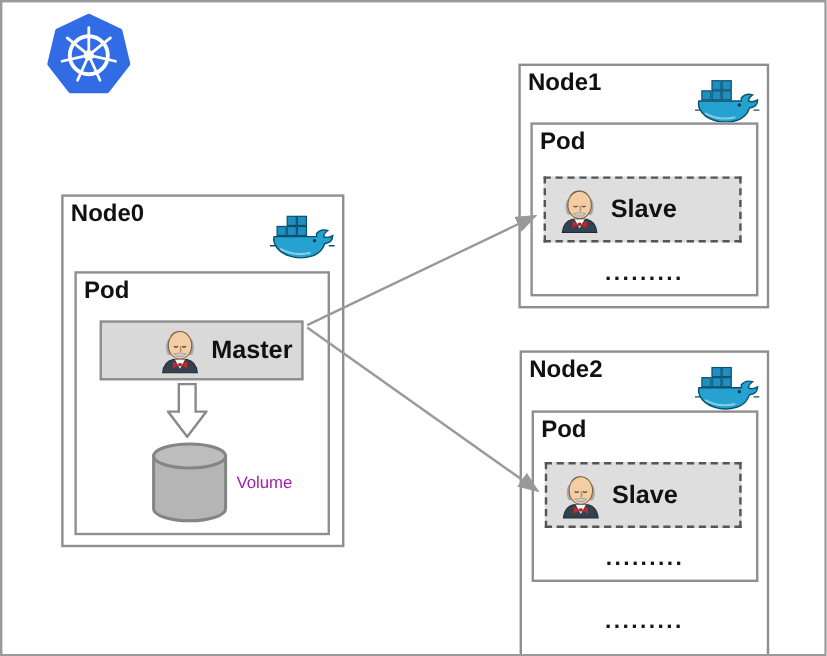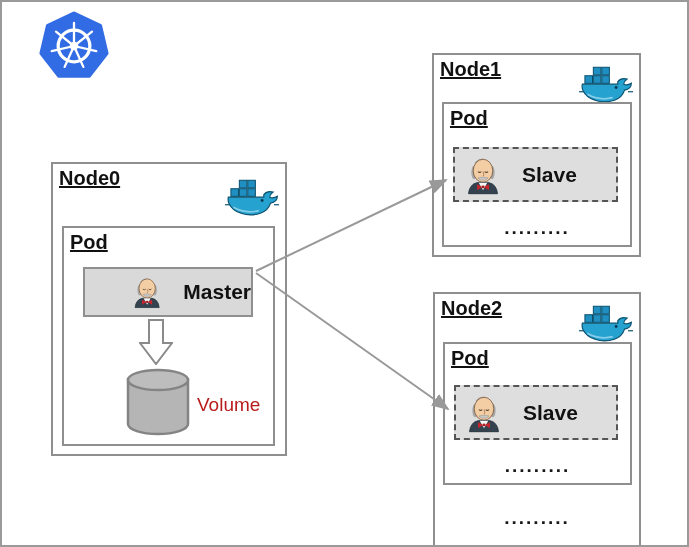--- a/index.html
+++ b/index.html
@@ -38,52 +38,51 @@
     background: #ffffff;
     border: 2px solid var(--box-border-gray, #8f8f8f);
   }
   .box-label {
     position: absolute;
     left: 6px;
     top: 3px;
     font-size: 20px;
     font-weight: bold;
     color: var(--text-black, #111111);
-    text-decoration: underline;
   }
   .docker-icon { position: absolute; }
 
   
   .chip {
     position: absolute;
     display: flex;
     align-items: center;
-    gap: 22px;
+    gap: 9px;
     padding-left: 11px;
   }
   .chip-master {
     background: var(--master-fill, #d9d9d9);
     border: 2px solid var(--box-border-gray, #8f8f8f);
     padding-left: 48px;
   }
   .chip-slave {
     background: var(--slave-fill, #dedede);
     border: 2px dashed var(--slave-border, #555555);
   }
   .chip-label {
     font-size: 21px;
     font-weight: bold;
     color: var(--text-black, #111111);
   }
 
   
   .volume-label {
     position: absolute;
-    font-size: 19px;
-    color: #b91c1c;
+    font-size: 14px;
+    color: #a21caf;
   }
   .ellipsis-dots {
     position: absolute;
     left: 0;
     width: 100%;
     text-align: center;
     font-size: 19px;
     font-weight: bold;
     letter-spacing: 2px;
     color: #161616;

